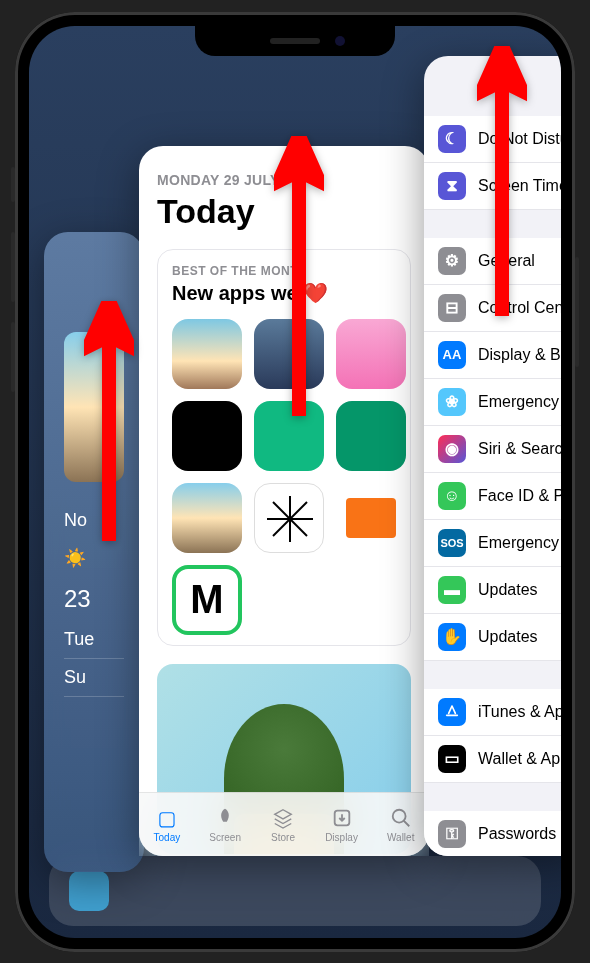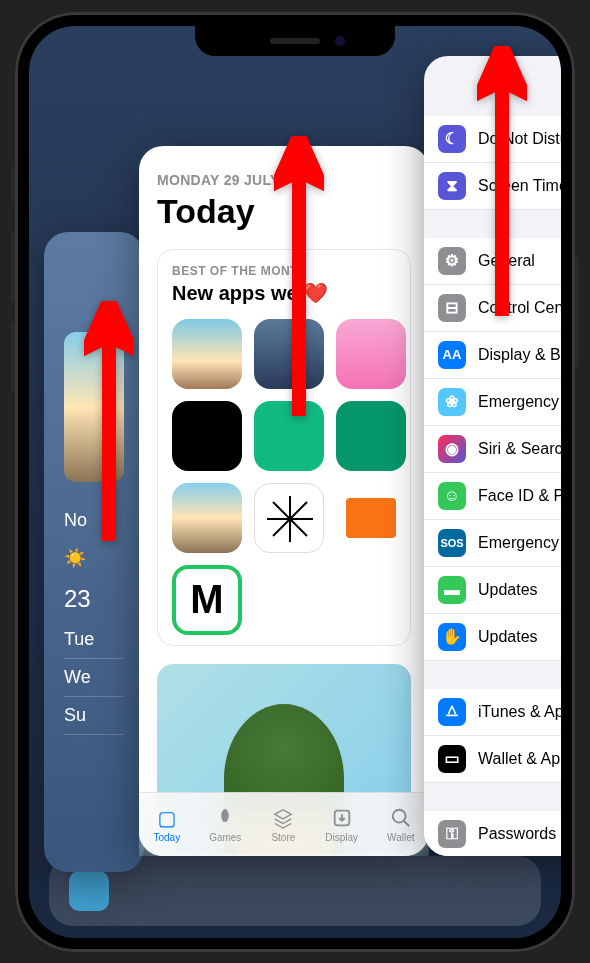--- a/index.html
+++ b/index.html
@@ -103,21 +103,20 @@
       <div class="home-dock">
         <div class="dock-icon"></div>
       </div>
 
       <div class="card card-left">
         <div class="mountain-img"></div>
         <div class="weather-now">No</div>
         <div class="weather-now">☀️</div>
         <div class="weather-temp">23</div>
         <div class="weather-row">Tue</div>
-        <div class="weather-row">We</div>
         <div class="weather-row">Su</div>
       </div>
 
       <div class="card card-center">
 
         <div class="astore-content">
           <div class="date-line">MONDAY 29 JULY</div>
           <div class="today-title">Today</div>
           <div class="best-section">
             <div class="best-label">BEST OF THE MONTH</div>
@@ -155,21 +154,21 @@
           <div class="tab-item active">
             <div class="tab-icon">▢</div>
             <span>Today</span>
           </div>
           <div class="tab-item">
             <div class="tab-icon">
               <svg width="22" height="22" viewBox="0 0 24 24" fill="#8e8e93">
                   <path d="M12 2 C16 4 18 10 14 16 L10 16 C6 10 8 4 12 2 Z M9 16 L7 20 M15 16 L17 20"></path>
                 </svg>
             </div>
-            <span>Games</span>
+            <span>Screen</span>
           </div>
           <div class="tab-item">
             <div class="tab-icon">
               <svg width="22" height="22" viewBox="0 0 24 24" fill="#8e8e93">
                   <path d="M12 3 L21 8 L12 13 L3 8 Z M3 13 L12 18 L21 13 M3 18 L12 23 L21 18" fill="none" stroke="#8e8e93" stroke-width="1.5"></path>
                 </svg>
             </div>
             <span>Store</span>
           </div>
           <div class="tab-item">

